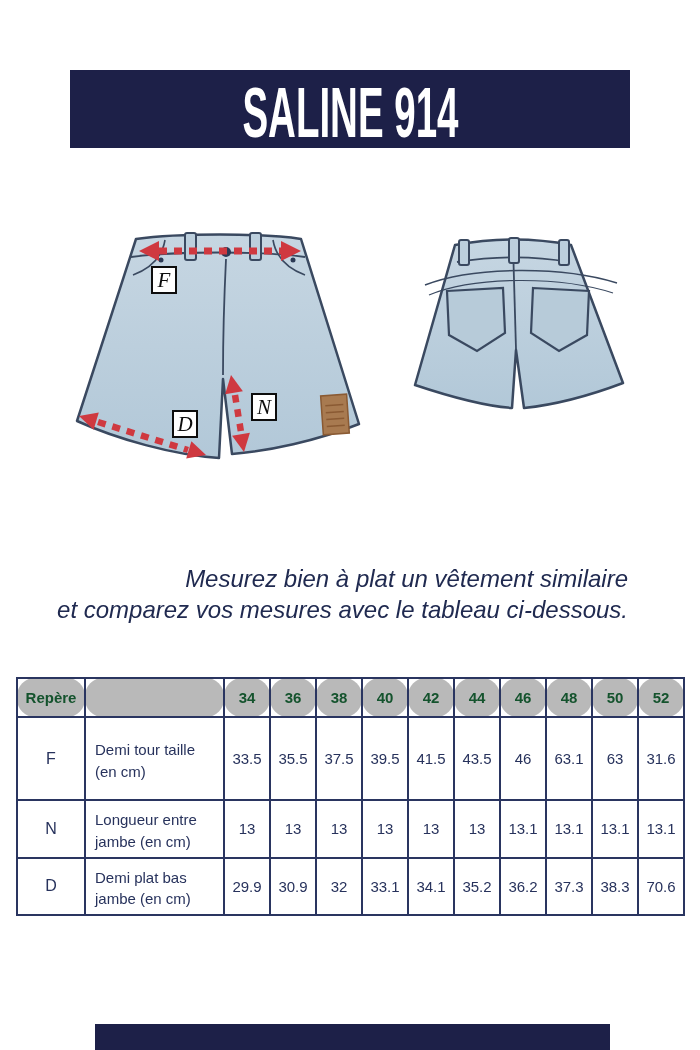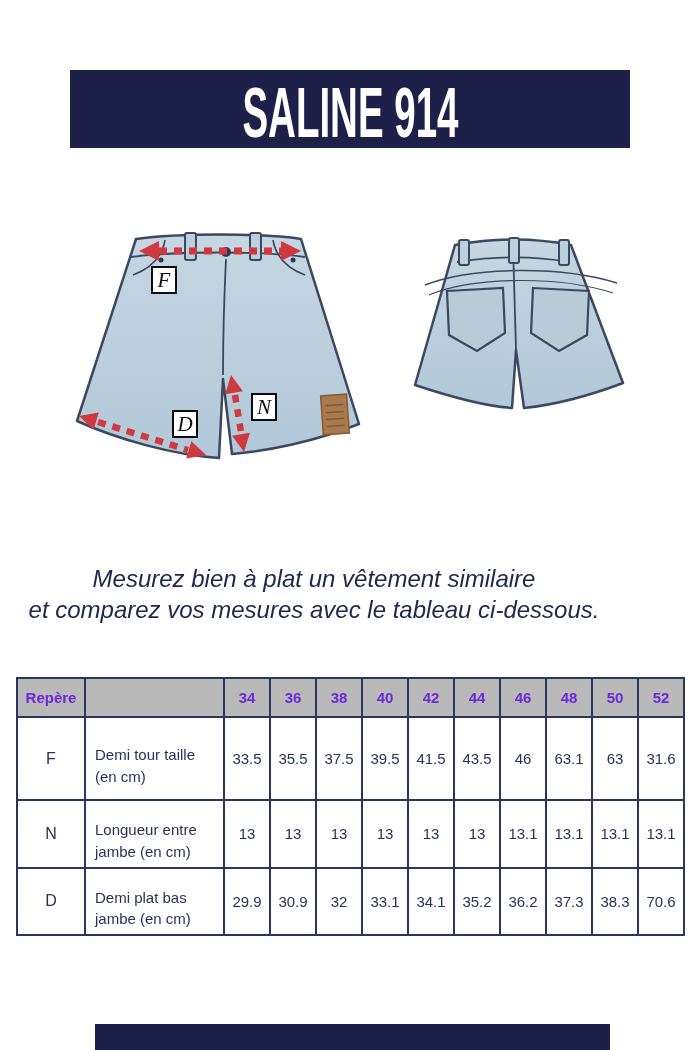--- a/index.html
+++ b/index.html
@@ -22,32 +22,32 @@
   .svg-front{position:absolute;left:73px;top:225px;}
   .svg-back{position:absolute;left:403px;top:233px;}
   .measure-label{position:absolute;width:26px;height:28px;background:#fff;border:2px solid #0d0d0d;
           display:flex;align-items:center;justify-content:center;
           font-family:"Liberation Serif",serif;font-style:italic;font-size:21px;color:#0d0d0d;}
   #label-f{left:151px;top:266px;}
   #label-d{left:172px;top:410px;}
   #label-n{left:251px;top:393px;}
 
   
-  .instructions{position:absolute;left:0;top:563px;width:628px;text-align:center;
+  .instructions{position:absolute;left:0;top:563px;width:628px;text-align:right;
           font-style:italic;font-size:24px;line-height:31px;color:#202a50;font-weight:500;}
 
   
   .size-table{position:absolute;left:16px;top:677px;width:669px;border-collapse:collapse;
           table-layout:fixed;color:var(--table-text);}
   .size-table th,.size-table td{border:2px solid var(--table-border);text-align:center;
           vertical-align:middle;font-size:15px;}
-  .size-table thead th{background:var(--header-gray);color:#6d28d9;font-weight:bold;height:39px;}
+  .size-table thead th{background:var(--header-gray);color:#14532d;font-weight:bold;height:39px;border-radius:18px;}
   .size-table tbody tr:nth-child(1) td{height:83px;}
   .size-table tbody tr:nth-child(2) td,.size-table tbody tr:nth-child(3) td{height:57px;}
-  .size-table td.label-cell{text-align:left;padding:18px 4px 4px 9px;line-height:1.45;}
+  .size-table td.label-cell{text-align:left;padding:8px 4px 4px 9px;line-height:1.45;}
   .size-table td.code-cell{font-size:16px;}
 
   
   .footer-bar{position:absolute;left:95px;top:1024px;width:515px;height:26px;background:var(--navy);}
 </style>
 </head>
 <body>
 
 <div class="page">
 

